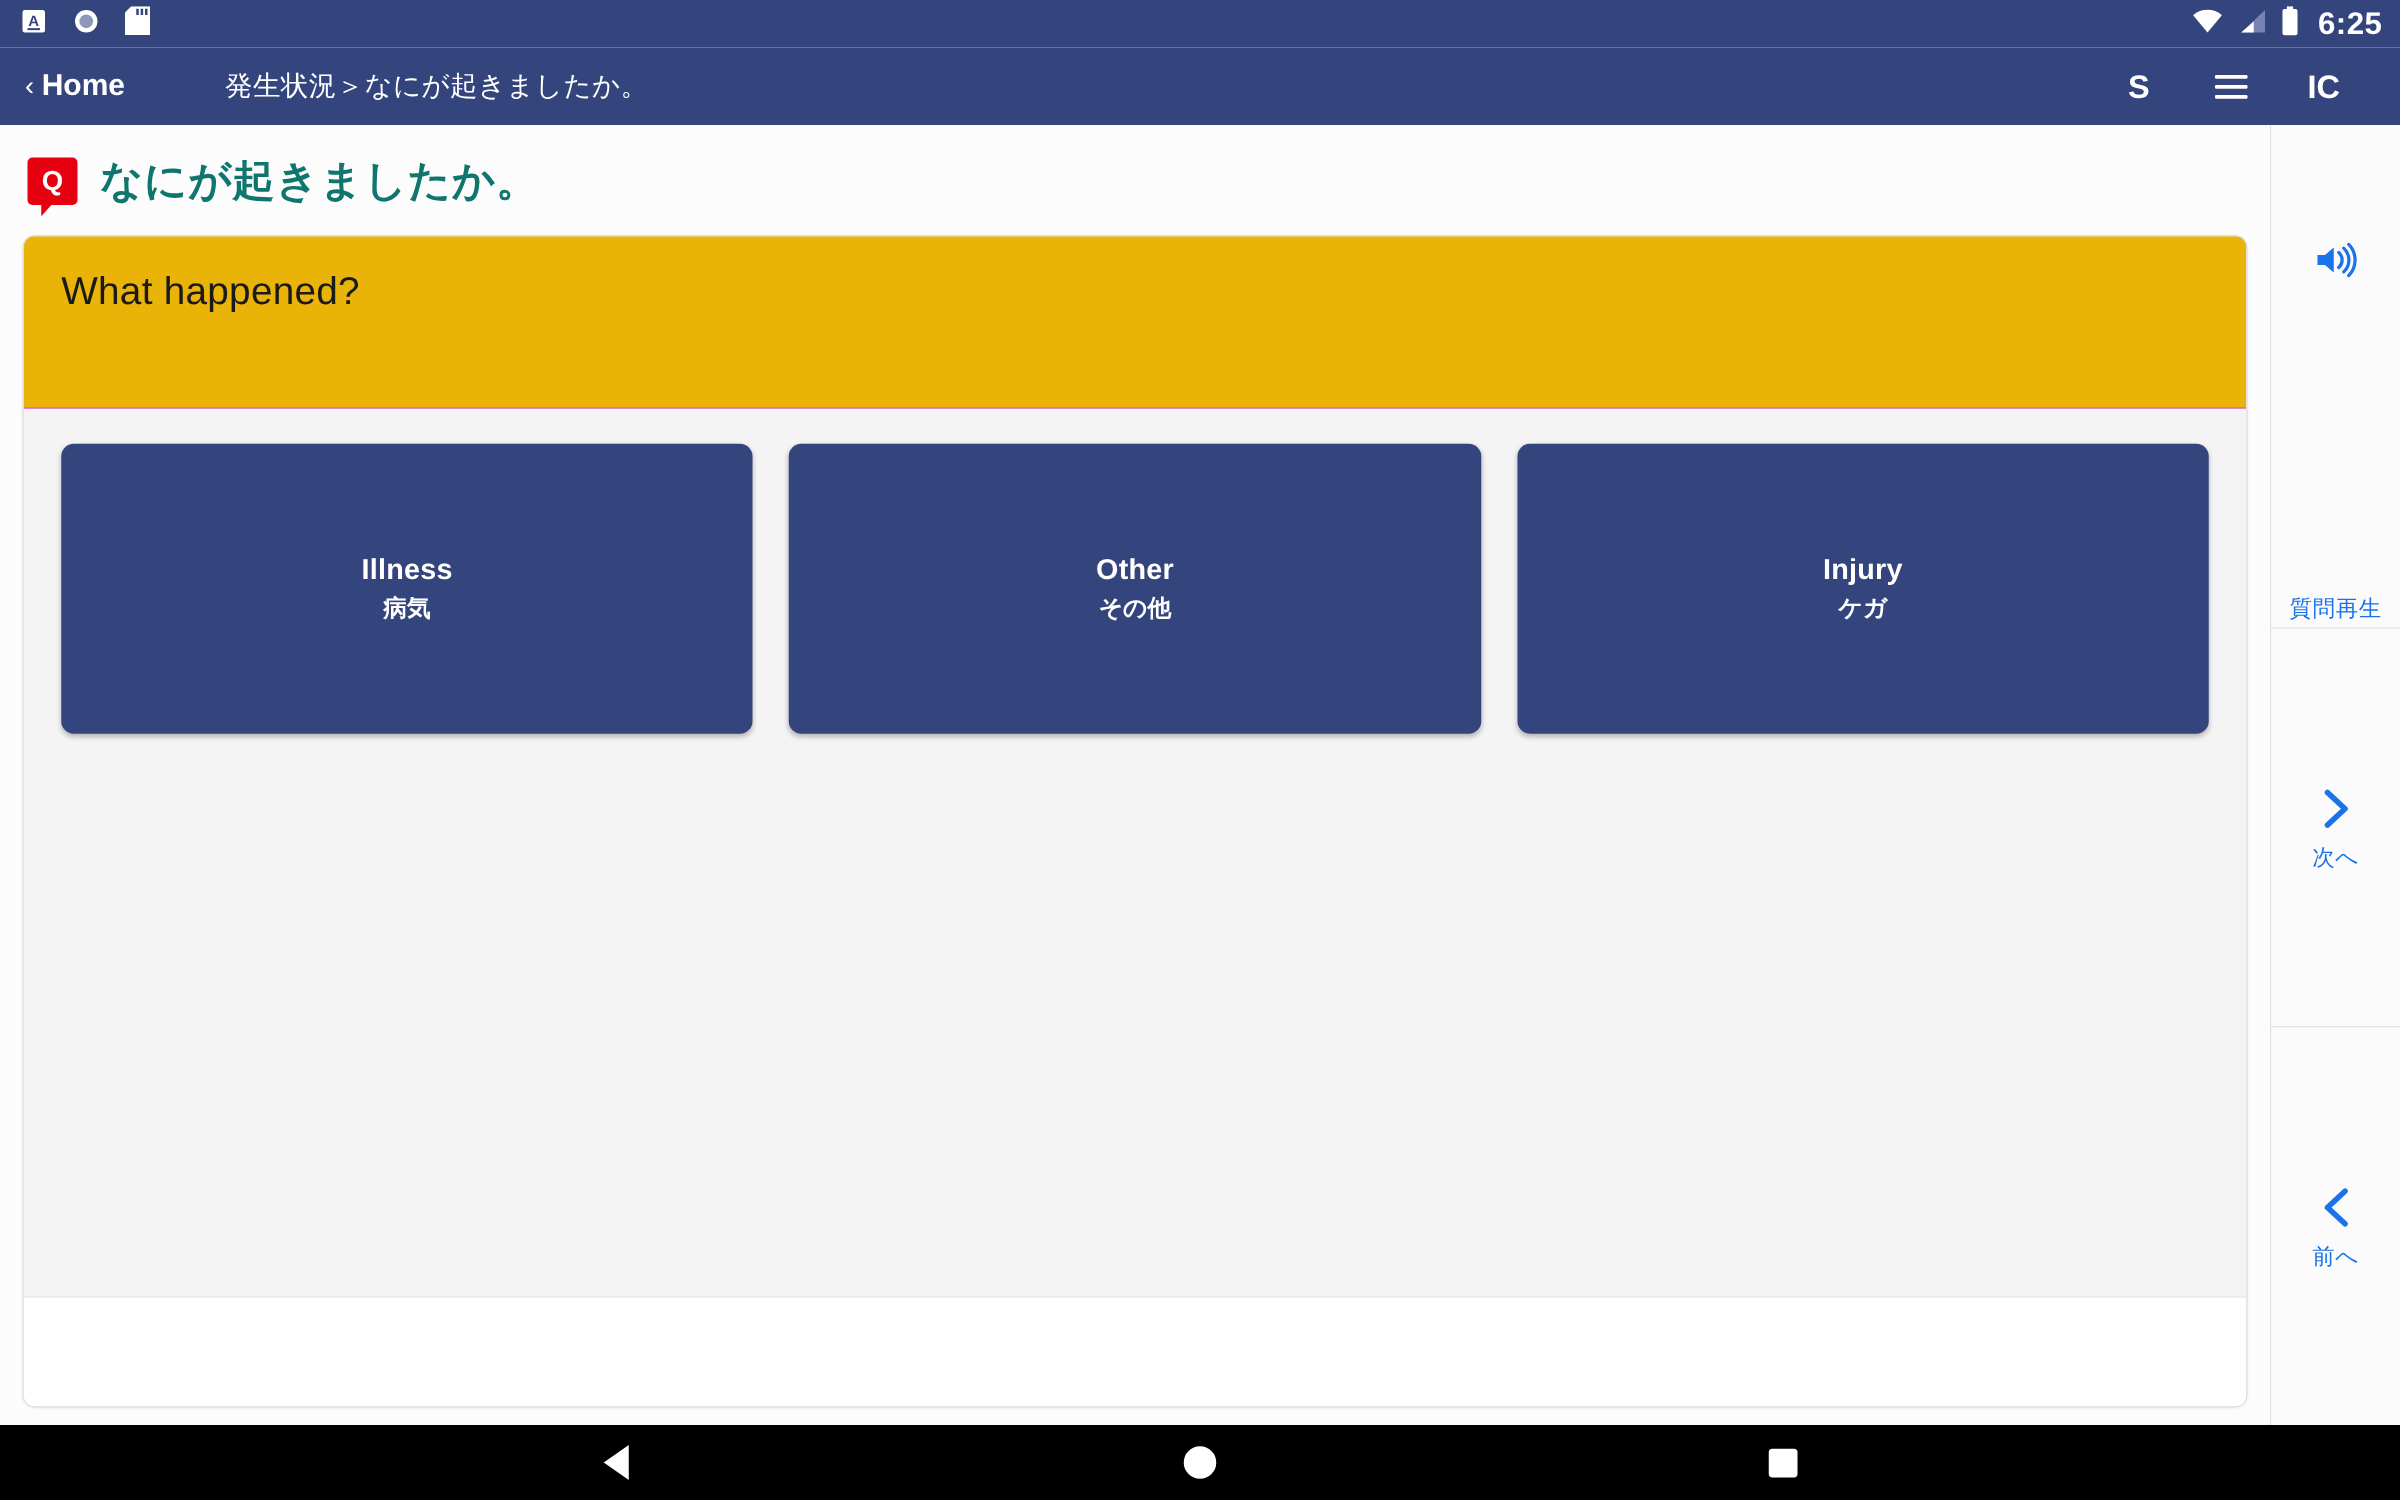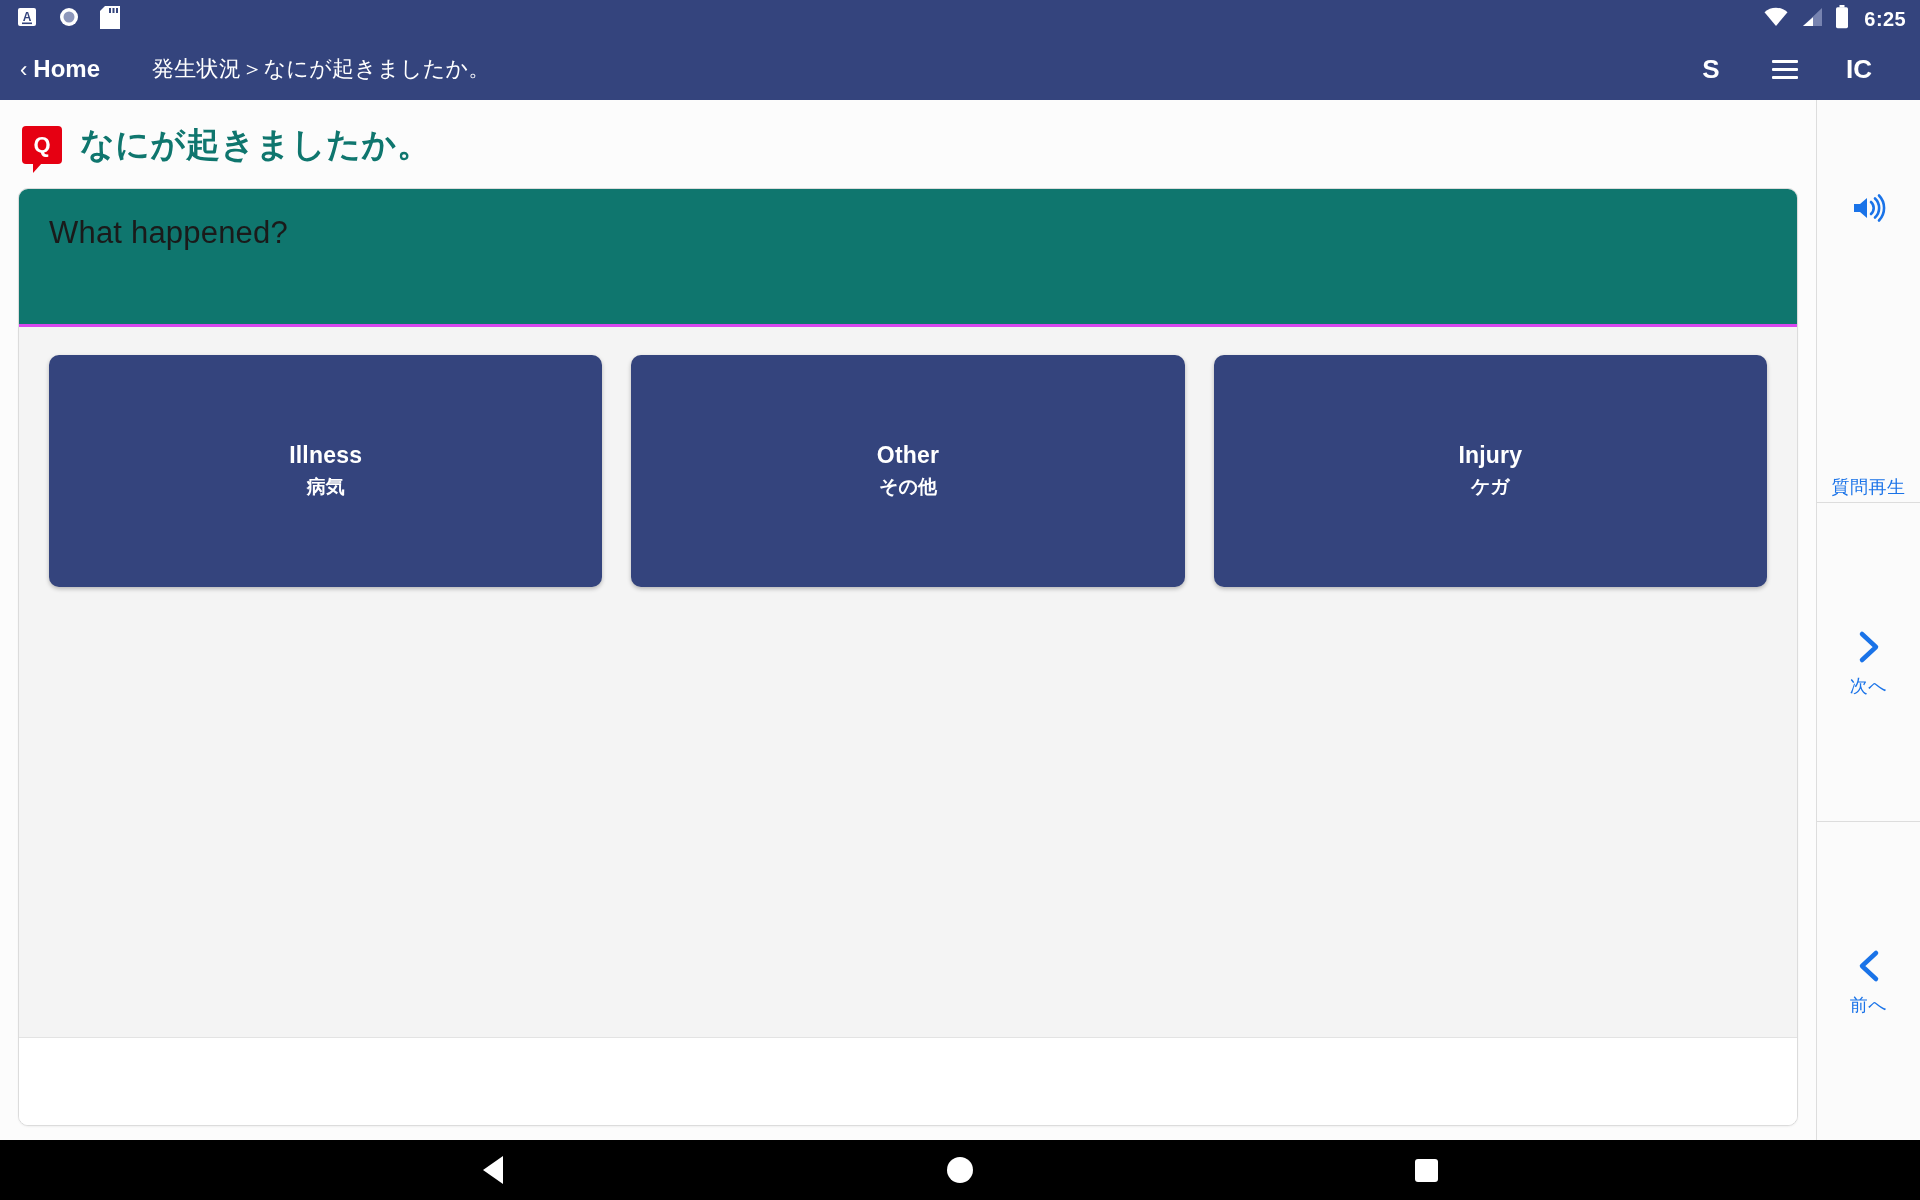--- a/index.html
+++ b/index.html
@@ -33,21 +33,21 @@
   }
   .status-left { display: flex; align-items: center; gap: 20px; }
   .status-right {
     margin-left: auto;
     display: flex;
     align-items: center;
     gap: 11px;
   }
   .sb-ico { display: block; }
   .status-time {
-    font-size: 20px;
+    font-size: 25px;
     font-weight: bold;
     letter-spacing: .4px;
     color: #ffffff;
     margin-left: 4px;
   }
 
   
   .app-bar {
     height: 62px;
     flex: 0 0 62px;
@@ -62,21 +62,21 @@
     align-items: baseline;
     gap: 6px;
     font-size: 24px;
     font-weight: bold;
     color: #ffffff;
     cursor: pointer;
     padding: 4px 6px;
   }
   .home-chevron { font-size: 22px; font-weight: normal; }
   .breadcrumb {
-    margin-left: 46px;
+    margin-left: 74px;
     font-size: 22px;
     color: #ffffff;
     letter-spacing: .3px;
   }
   .app-bar-right {
     margin-left: auto;
     display: flex;
     align-items: center;
     gap: 0px;
   }
@@ -171,22 +171,22 @@
     border: 1px solid #dcdcdc;
     border-radius: 10px;
     display: flex;
     flex-direction: column;
     overflow: hidden;
     box-shadow: 0 1px 2px rgba(0,0,0,.05);
   }
   .card-header {
     flex: 0 0 138px;
     padding: 26px 30px 0 30px;
-    border-bottom: 3px solid #d946ef;
-    background: #0f766e;
+    border-bottom: 1px solid #d946ef;
+    background: #eab308;
   }
   .card-header h2 {
     font-size: 31px;
     font-weight: normal;
     color: #1a1a1a;
     letter-spacing: .2px;
   }
   .card-body {
     flex: 1 1 auto;
     min-height: 0;

